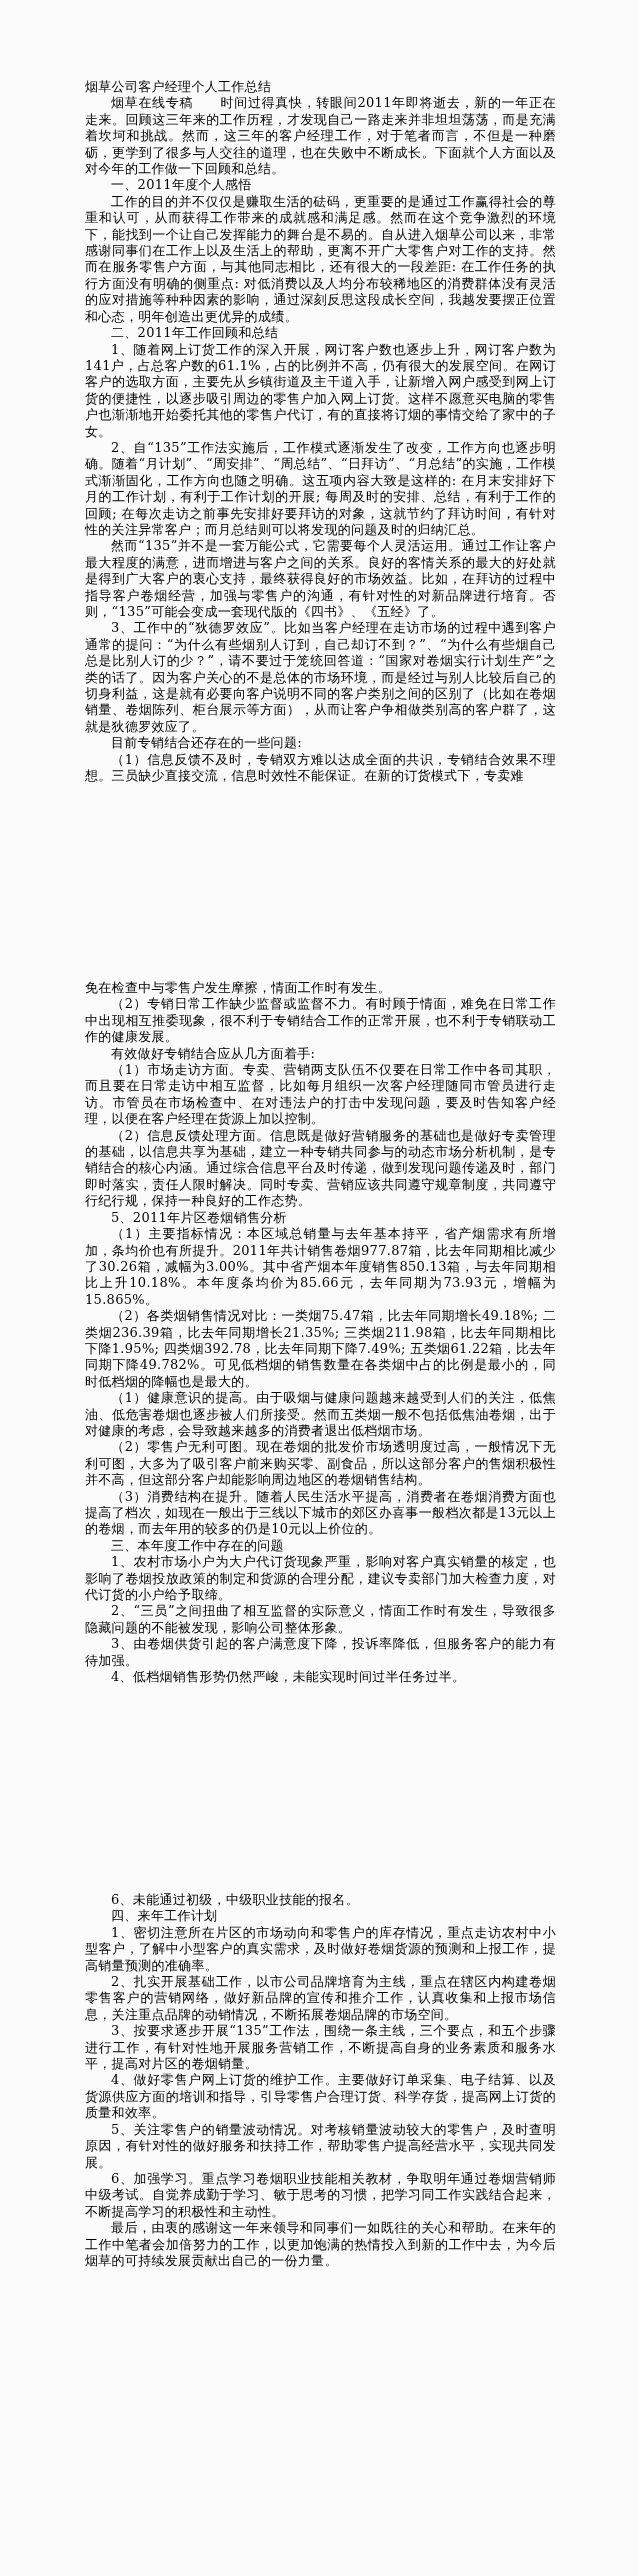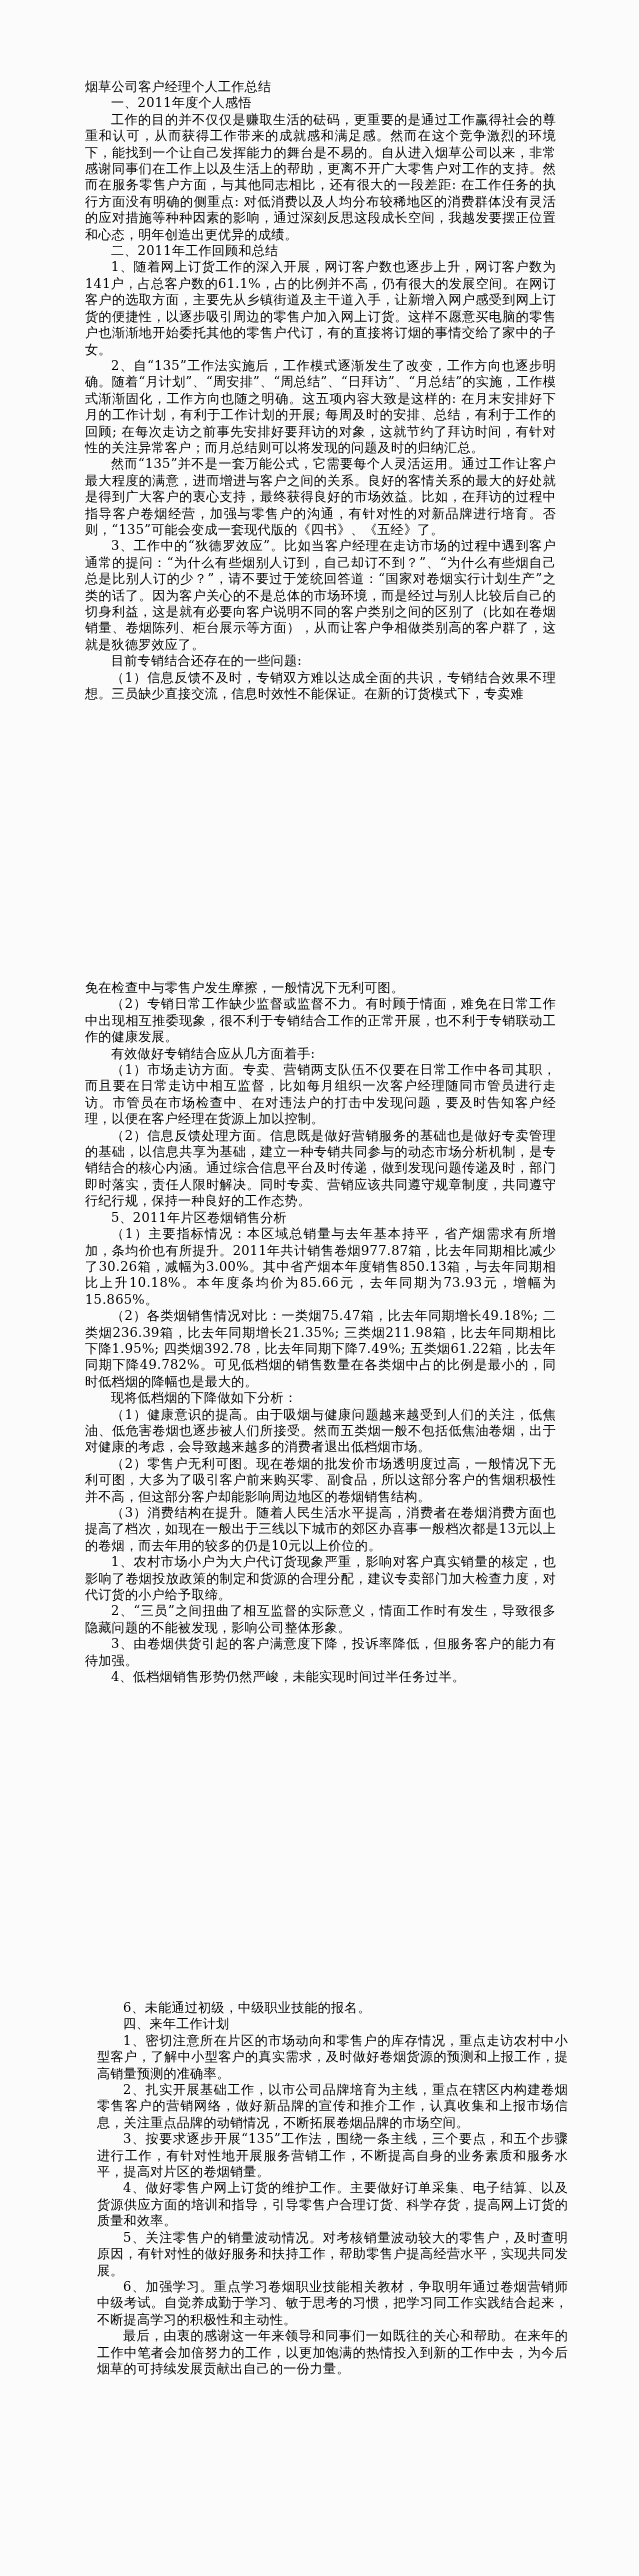--- a/index.html
+++ b/index.html
@@ -37,49 +37,50 @@
   .p-flush {
     text-indent: 0 !important;
   }
 </style>
 </head>
 <body>
 
 <div class="canvas">
   <div class="page" id="doc-page-0" style="top: 79px;">
       <p class="p-title">烟草公司客户经理个人工作总结</p>
+      <p>烟草在线专稿　　时间过得真快，转眼间2011年即将逝去，新的一年正在走来。回顾这三年来的工作历程，才发现自己一路走来并非坦坦荡荡，而是充满着坎坷和挑战。然而，这三年的客户经理工作，对于笔者而言，不但是一种磨砺，更学到了很多与人交往的道理，也在失败中不断成长。下面就个人方面以及对今年的工作做一下回顾和总结。</p>
       <p>一、2011年度个人感悟</p>
       <p>工作的目的并不仅仅是赚取生活的砝码，更重要的是通过工作赢得社会的尊重和认可，从而获得工作带来的成就感和满足感。然而在这个竞争激烈的环境下，能找到一个让自己发挥能力的舞台是不易的。自从进入烟草公司以来，非常感谢同事们在工作上以及生活上的帮助，更离不开广大零售户对工作的支持。然而在服务零售户方面，与其他同志相比，还有很大的一段差距: 在工作任务的执行方面没有明确的侧重点: 对低消费以及人均分布较稀地区的消费群体没有灵活的应对措施等种种因素的影响，通过深刻反思这段成长空间，我越发要摆正位置和心态，明年创造出更优异的成绩。</p>
       <p>二、2011年工作回顾和总结</p>
       <p>1、随着网上订货工作的深入开展，网订客户数也逐步上升，网订客户数为141户，占总客户数的61.1%，占的比例并不高，仍有很大的发展空间。在网订客户的选取方面，主要先从乡镇街道及主干道入手，让新增入网户感受到网上订货的便捷性，以逐步吸引周边的零售户加入网上订货。这样不愿意买电脑的零售户也渐渐地开始委托其他的零售户代订，有的直接将订烟的事情交给了家中的子女。</p>
       <p>2、自“135”工作法实施后，工作模式逐渐发生了改变，工作方向也逐步明确。随着“月计划”、“周安排”、“周总结”、“日拜访”、“月总结”的实施，工作模式渐渐固化，工作方向也随之明确。这五项内容大致是这样的: 在月末安排好下月的工作计划，有利于工作计划的开展; 每周及时的安排、总结，有利于工作的回顾; 在每次走访之前事先安排好要拜访的对象，这就节约了拜访时间，有针对性的关注异常客户；而月总结则可以将发现的问题及时的归纳汇总。</p>
       <p>然而“135”并不是一套万能公式，它需要每个人灵活运用。通过工作让客户最大程度的满意，进而增进与客户之间的关系。良好的客情关系的最大的好处就是得到广大客户的衷心支持，最终获得良好的市场效益。比如，在拜访的过程中指导客户卷烟经营，加强与零售户的沟通，有针对性的对新品牌进行培育。否则，“135”可能会变成一套现代版的《四书》、《五经》了。</p>
       <p>3、工作中的“狄德罗效应”。比如当客户经理在走访市场的过程中遇到客户通常的提问：“为什么有些烟别人订到，自己却订不到？”、“为什么有些烟自己总是比别人订的少？”，请不要过于笼统回答道：“国家对卷烟实行计划生产”之类的话了。因为客户关心的不是总体的市场环境，而是经过与别人比较后自己的切身利益，这是就有必要向客户说明不同的客户类别之间的区别了（比如在卷烟销量、卷烟陈列、柜台展示等方面），从而让客户争相做类别高的客户群了，这就是狄德罗效应了。</p>
       <p>目前专销结合还存在的一些问题:</p>
       <p>（1）信息反馈不及时，专销双方难以达成全面的共识，专销结合效果不理想。三员缺少直接交流，信息时效性不能保证。在新的订货模式下，专卖难</p>
     </div>
   <div class="page" id="doc-page-1" style="top: 980px;">
-      <p class="p-flush">免在检查中与零售户发生摩擦，一般情况下无利可图。</p>
+      <p class="p-flush">免在检查中与零售户发生摩擦，情面工作时有发生。</p>
       <p>（2）专销日常工作缺少监督或监督不力。有时顾于情面，难免在日常工作中出现相互推委现象，很不利于专销结合工作的正常开展，也不利于专销联动工作的健康发展。</p>
       <p>有效做好专销结合应从几方面着手:</p>
       <p>（1）市场走访方面。专卖、营销两支队伍不仅要在日常工作中各司其职，而且要在日常走访中相互监督，比如每月组织一次客户经理随同市管员进行走访。市管员在市场检查中、在对违法户的打击中发现问题，要及时告知客户经理，以便在客户经理在货源上加以控制。</p>
       <p>（2）信息反馈处理方面。信息既是做好营销服务的基础也是做好专卖管理的基础，以信息共享为基础，建立一种专销共同参与的动态市场分析机制，是专销结合的核心内涵。通过综合信息平台及时传递，做到发现问题传递及时，部门即时落实，责任人限时解决。同时专卖、营销应该共同遵守规章制度，共同遵守行纪行规，保持一种良好的工作态势。</p>
       <p>5、2011年片区卷烟销售分析</p>
       <p>（1）主要指标情况：本区域总销量与去年基本持平，省产烟需求有所增加，条均价也有所提升。2011年共计销售卷烟977.87箱，比去年同期相比减少了30.26箱，减幅为3.00%。其中省产烟本年度销售850.13箱，与去年同期相比上升10.18%。本年度条均价为85.66元，去年同期为73.93元，增幅为15.865%。</p>
       <p>（2）各类烟销售情况对比：一类烟75.47箱，比去年同期增长49.18%; 二类烟236.39箱，比去年同期增长21.35%; 三类烟211.98箱，比去年同期相比下降1.95%; 四类烟392.78，比去年同期下降7.49%; 五类烟61.22箱，比去年同期下降49.782%。可见低档烟的销售数量在各类烟中占的比例是最小的，同时低档烟的降幅也是最大的。</p>
-      <p>现将低档烟的下降做如下分析：</p>
       <p>（1）健康意识的提高。由于吸烟与健康问题越来越受到人们的关注，低焦油、低危害卷烟也逐步被人们所接受。然而五类烟一般不包括低焦油卷烟，出于对健康的考虑，会导致越来越多的消费者退出低档烟市场。</p>
       <p>（2）零售户无利可图。现在卷烟的批发价市场透明度过高，一般情况下无利可图，大多为了吸引客户前来购买零、副食品，所以这部分客户的售烟积极性并不高，但这部分客户却能影响周边地区的卷烟销售结构。</p>
       <p>（3）消费结构在提升。随着人民生活水平提高，消费者在卷烟消费方面也提高了档次，如现在一般出于三线以下城市的郊区办喜事一般档次都是13元以上的卷烟，而去年用的较多的仍是10元以上价位的。</p>
+      <p>三、本年度工作中存在的问题</p>
       <p>1、农村市场小户为大户代订货现象严重，影响对客户真实销量的核定，也影响了卷烟投放政策的制定和货源的合理分配，建议专卖部门加大检查力度，对代订货的小户给予取缔。</p>
       <p>2、“三员”之间扭曲了相互监督的实际意义，情面工作时有发生，导致很多隐藏问题的不能被发现，影响公司整体形象。</p>
       <p>3、由卷烟供货引起的客户满意度下降，投诉率降低，但服务客户的能力有待加强。</p>
       <p>4、低档烟销售形势仍然严峻，未能实现时间过半任务过半。</p>
     </div>
-  <div class="page" id="doc-page-2" style="top: 2000px; margin-left: 12px;">
+  <div class="page" id="doc-page-2" style="top: 1892px;">
       <p>6、未能通过初级，中级职业技能的报名。</p>
       <p>四、来年工作计划</p>
       <p>1、密切注意所在片区的市场动向和零售户的库存情况，重点走访农村中小型客户，了解中小型客户的真实需求，及时做好卷烟货源的预测和上报工作，提高销量预测的准确率。</p>
       <p>2、扎实开展基础工作，以市公司品牌培育为主线，重点在辖区内构建卷烟零售客户的营销网络，做好新品牌的宣传和推介工作，认真收集和上报市场信息，关注重点品牌的动销情况，不断拓展卷烟品牌的市场空间。</p>
       <p>3、按要求逐步开展“135”工作法，围绕一条主线，三个要点，和五个步骤进行工作，有针对性地开展服务营销工作，不断提高自身的业务素质和服务水平，提高对片区的卷烟销量。</p>
       <p>4、做好零售户网上订货的维护工作。主要做好订单采集、电子结算、以及货源供应方面的培训和指导，引导零售户合理订货、科学存货，提高网上订货的质量和效率。</p>
       <p>5、关注零售户的销量波动情况。对考核销量波动较大的零售户，及时查明原因，有针对性的做好服务和扶持工作，帮助零售户提高经营水平，实现共同发展。</p>
       <p>6、加强学习。重点学习卷烟职业技能相关教材，争取明年通过卷烟营销师中级考试。自觉养成勤于学习、敏于思考的习惯，把学习同工作实践结合起来，不断提高学习的积极性和主动性。</p>
       <p>最后，由衷的感谢这一年来领导和同事们一如既往的关心和帮助。在来年的工作中笔者会加倍努力的工作，以更加饱满的热情投入到新的工作中去，为今后烟草的可持续发展贡献出自己的一份力量。</p>
     </div>

